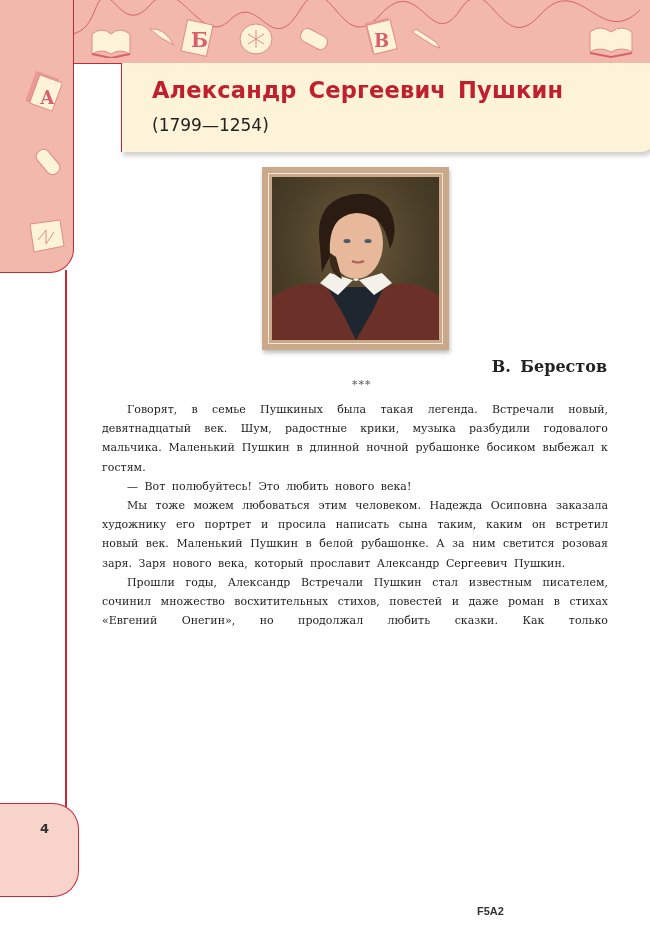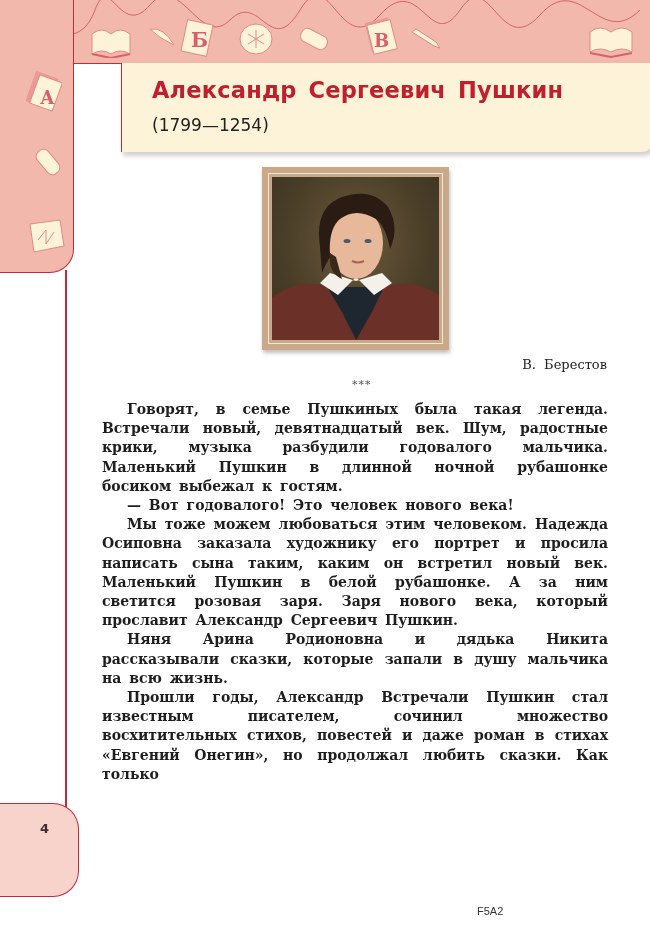--- a/index.html
+++ b/index.html
@@ -53,46 +53,46 @@
     position: absolute; left: 6px; top: 6px; right: 6px; bottom: 6px;
     border: 1.5px solid #f2e6d6;
   }
   .portrait {
     position: absolute; left: 10px; top: 10px; width: 167px; height: 163px;
     background: radial-gradient(ellipse at 50% 40%, #6c5a3c 0%, #4a3e28 60%, #3a3220 100%);
     overflow: hidden;
   }
   .author {
     position: absolute; right: 43px; top: 357px;
-    font-size: 13px; color: #222; word-spacing: 4px;
+    font-size: 16px; color: #222; word-spacing: 4px; font-weight: bold;
   }
   .stars {
     position: absolute; left: 352px; top: 378px;
     font-size: 11px; color: #555; letter-spacing: 1px;
   }
   .text {
     position: absolute; left: 102px; top: 400px; width: 506px;
-    font-size: 14px; line-height: 19.2px; color: #1e1e1e;
-    text-align: justify; word-spacing: 3px; font-weight: bold;
+    font-size: 11px; line-height: 19.2px; color: #1e1e1e;
+    text-align: justify; word-spacing: 3px;
   }
   .text p { margin: 0; text-indent: 25px; }
   .page-tab {
     position: absolute; left: 0; top: 803px; width: 78px; height: 92px;
     background: #f8d3cb;
     border: 1.5px solid #c8283a; border-left: none;
     border-radius: 0 26px 26px 0;
   }
   .page-num {
     position: absolute; left: 40px; top: 17px;
     font-family: "DejaVu Sans", sans-serif; font-weight: bold;
     font-size: 13px; color: #333;
   }
   .code {
     position: absolute; left: 477px; top: 905px;
-    font-family: "Liberation Sans", sans-serif; font-size: 11px; color: #333;
+    font-family: "Liberation Sans", sans-serif; font-size: 11px; color: #333; font-weight: bold;
   }
 </style>
 </head>
 <body>
 
 <div class="top-band">
   <svg width="650" height="62" style="position:absolute;left:0;top:0">
     <path d="M40 60 C60 20, 80 50, 95 10 S 120 40, 150 5 S 200 50, 230 20 S 270 60, 300 10 S 340 60, 380 15 S 430 55, 460 10 S 500 60, 540 15 S 600 50, 640 10" fill="none" stroke="#d9606a" stroke-width="1"></path>
   </svg>
   <svg class="deco" style="left:30px;top:25px" width="30" height="24">
@@ -167,23 +167,22 @@
       <path d="M80 84 Q86 87 92 84" stroke="#b0605a" stroke-width="2" fill="none"></path>
     </svg>
   </div>
 </div>
 
 <div class="author">В. Берестов</div>
 <div class="stars">***</div>
 
 <div class="text">
   <p>Говорят, в семье Пушкиных была такая легенда. Встречали новый, девятнадцатый век. Шум, радостные крики, музыка разбудили годовалого мальчика. Маленький Пушкин в длинной ночной рубашонке босиком выбежал к гостям.</p>
-  <p>— Вот годовалого! Это человек нового века!</p>
+  <p>— Вот полюбуйтесь! Это любить нового века!</p>
   <p>Мы тоже можем любоваться этим человеком. Надежда Осиповна заказала художнику его портрет и просила написать сына таким, каким он встретил новый век. Маленький Пушкин в белой рубашонке. А за ним светится розовая заря. Заря нового века, который прославит Александр Сергеевич Пушкин.</p>
-  <p>Няня Арина Родионовна и дядька Никита рассказывали сказки, которые запали в душу мальчика на всю жизнь.</p>
   <p style="text-align-last: justify;">Прошли годы, Александр Встречали Пушкин стал известным писателем, сочинил множество восхитительных стихов, повестей и даже роман в стихах «Евгений Онегин», но продолжал любить сказки. Как только</p>
 </div>
 
 <div class="page-tab">
   <div class="page-num">4</div>
 </div>
 
 <div class="code">F5A2</div>
 
 </body></html>

